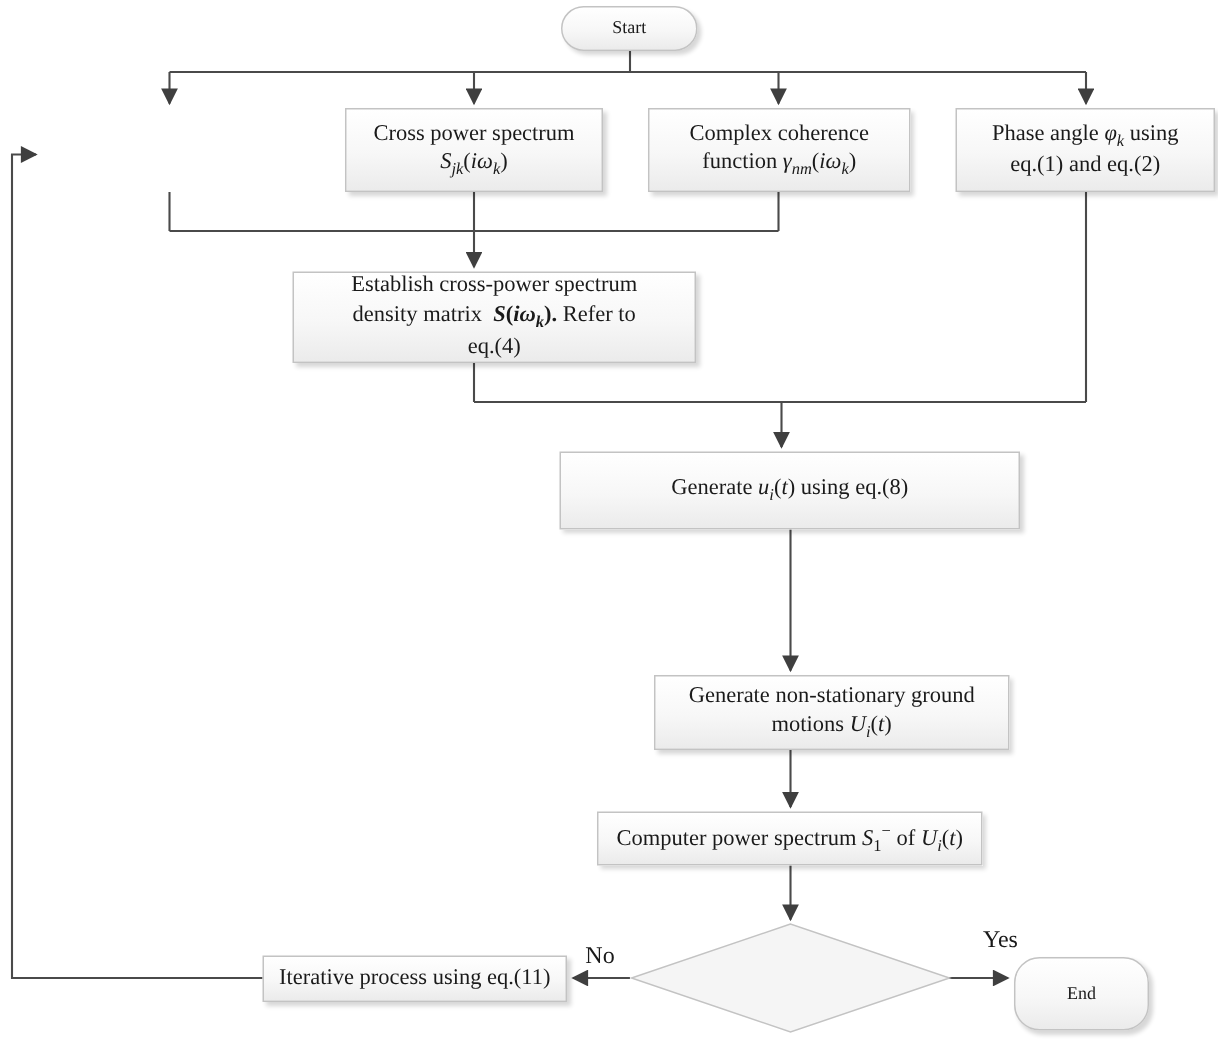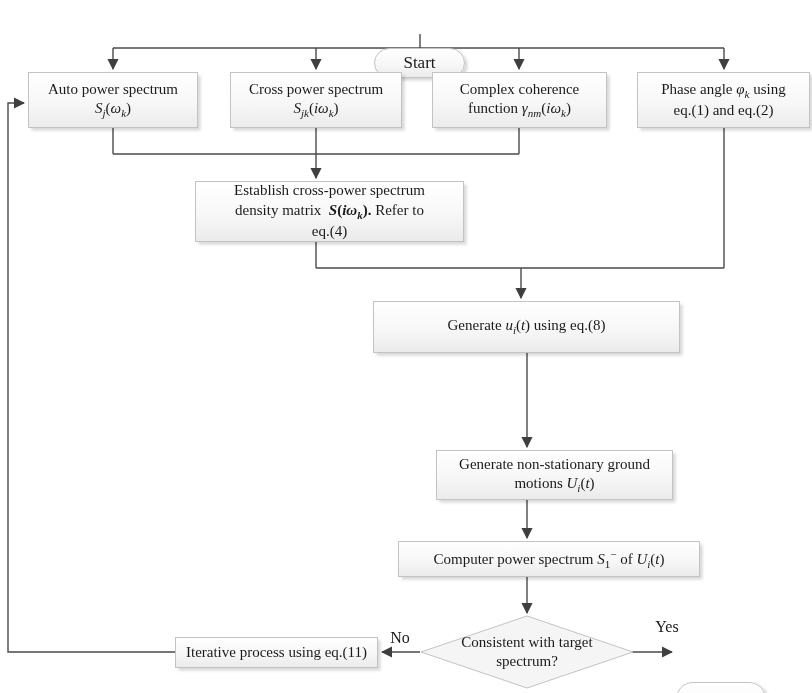--- a/index.html
+++ b/index.html
@@ -11,21 +11,21 @@
   .node {
     position:absolute; box-sizing:border-box;
     display:flex; align-items:center; justify-content:center;
     text-align:center; font-size:15px; line-height:1.3;
   }
   .proc {
     border:1px solid #c3c3c3;
     background:linear-gradient(180deg,#ffffff 0%,#f7f7f7 55%,#ebebeb 100%);
     box-shadow:2.5px 2.5px 3px rgba(0,0,0,0.16);
   }
-  .stadium { border-radius:17px; font-size:17px;margin-top:44px; }
+  .stadium { border-radius:17px; font-size:12px; }
   .plain { border:none; background:none; box-shadow:none; }
   .edge-label { position:absolute; font-size:16px; text-align:center; }
   i { font-style:italic; }
   sub, sup { font-size:11px; }
 </style>
 </head>
 <body>
 
 <div class="stage">
 
@@ -57,23 +57,20 @@
       <path d="M632,652 H672" marker-end="url(#arr)"></path>
       <path d="M175,652 H8 V103 H24" marker-end="url(#arr)"></path>
     </g>
     <polygon points="527,616 421,652 527,688 633,652" fill="#f5f5f5" stroke="#c3c3c3" stroke-width="1"></polygon>
   </svg>
 
   <div class="node proc stadium" style="left:374px; top:4px; width:91px; height:30px;">
     <span>Start</span>
   </div>
 
-  <div class="node proc" style="left:28px; top:72px; width:170px; height:56px;">
-    <span>Auto power spectrum<br><i>S<sub>j</sub></i>(<i>ω<sub>k</sub></i>)</span>
-  </div>
 
   <div class="node proc" style="left:230px; top:72px; width:172px; height:56px;">
     <span>Cross power spectrum<br><i>S<sub>jk</sub></i>(<i>iω<sub>k</sub></i>)</span>
   </div>
 
   <div class="node proc" style="left:432px; top:72px; width:175px; height:56px;">
     <span>Complex coherence<br>function <i>γ<sub>nm</sub></i>(<i>iω<sub>k</sub></i>)</span>
   </div>
 
   <div class="node proc" style="left:637px; top:72px; width:173px; height:56px;">
@@ -86,27 +83,24 @@
 
   <div class="node proc" style="left:373px; top:301px; width:307px; height:52px;">
     <span>Generate <i>u<sub>i</sub></i>(<i>t</i>) using eq.(8)</span>
   </div>
 
 
   <div class="node proc" style="left:408px; top:450px; width:237px; height:50px;margin-left:28px;">
     <span>Generate non-stationary ground<br>motions <i>U<sub>i</sub></i>(<i>t</i>)</span>
   </div>
 
-  <div class="node proc" style="left:398px; top:541px; width:302px; height:36px;">
+  <div class="node proc" style="left:398px; top:541px; width:257px; height:36px;">
     <span>Computer power spectrum <i>S</i><sub>1</sub><sup>−</sup> of <i>U<sub>i</sub></i>(<i>t</i>)</span>
   </div>
 
-  <div class="node plain" style="left:427px; top:622px; width:200px; height:60px;">
-    <span>Consistent with target<br>spectrum?</span>
-  </div>
 
   <div class="node proc" style="left:175px; top:637px; width:203px; height:31px;">
     <span>Iterative process using eq.(11)</span>
   </div>
 
   <div class="node proc stadium" style="left:676px; top:638px; width:90px; height:49px;">
     <span>End</span>
   </div>
 
   <div class="edge-label" style="left:382px; top:629px; width:36px;">No</div>

